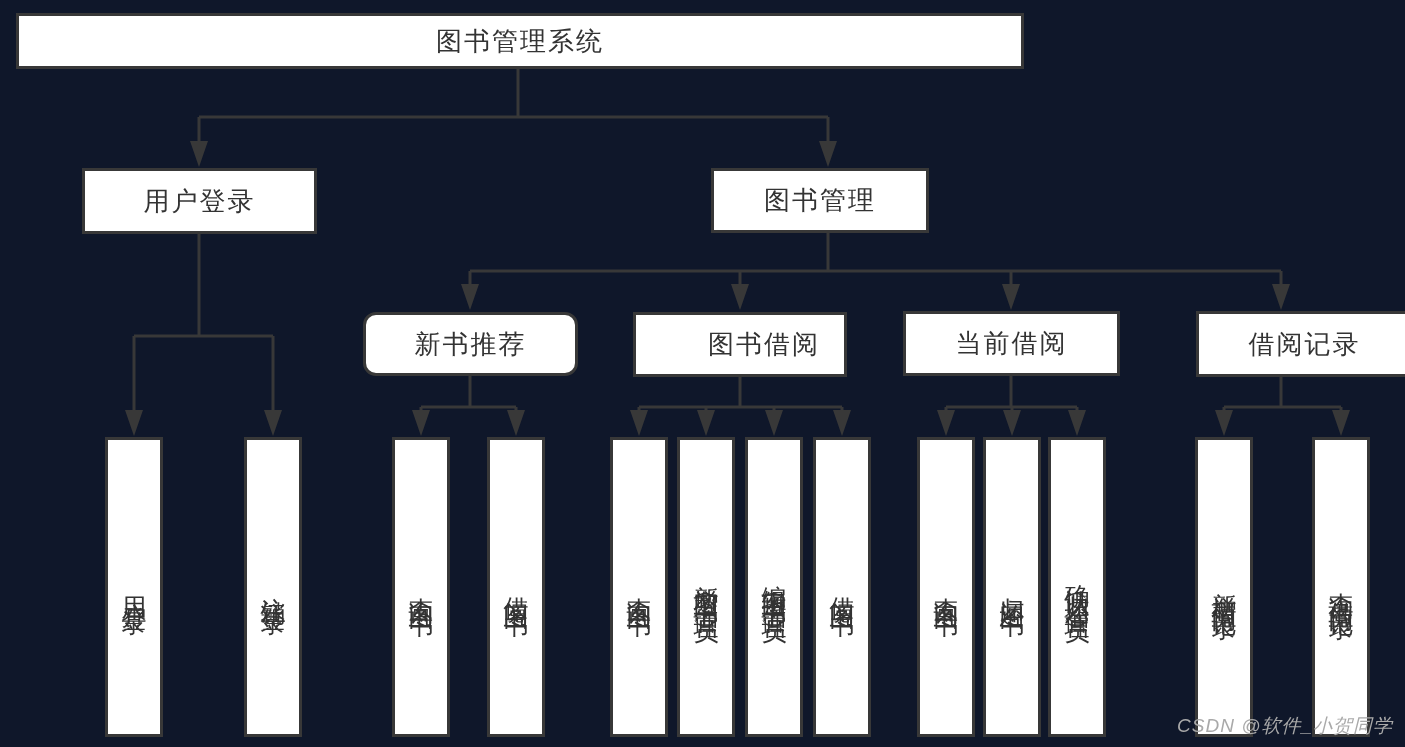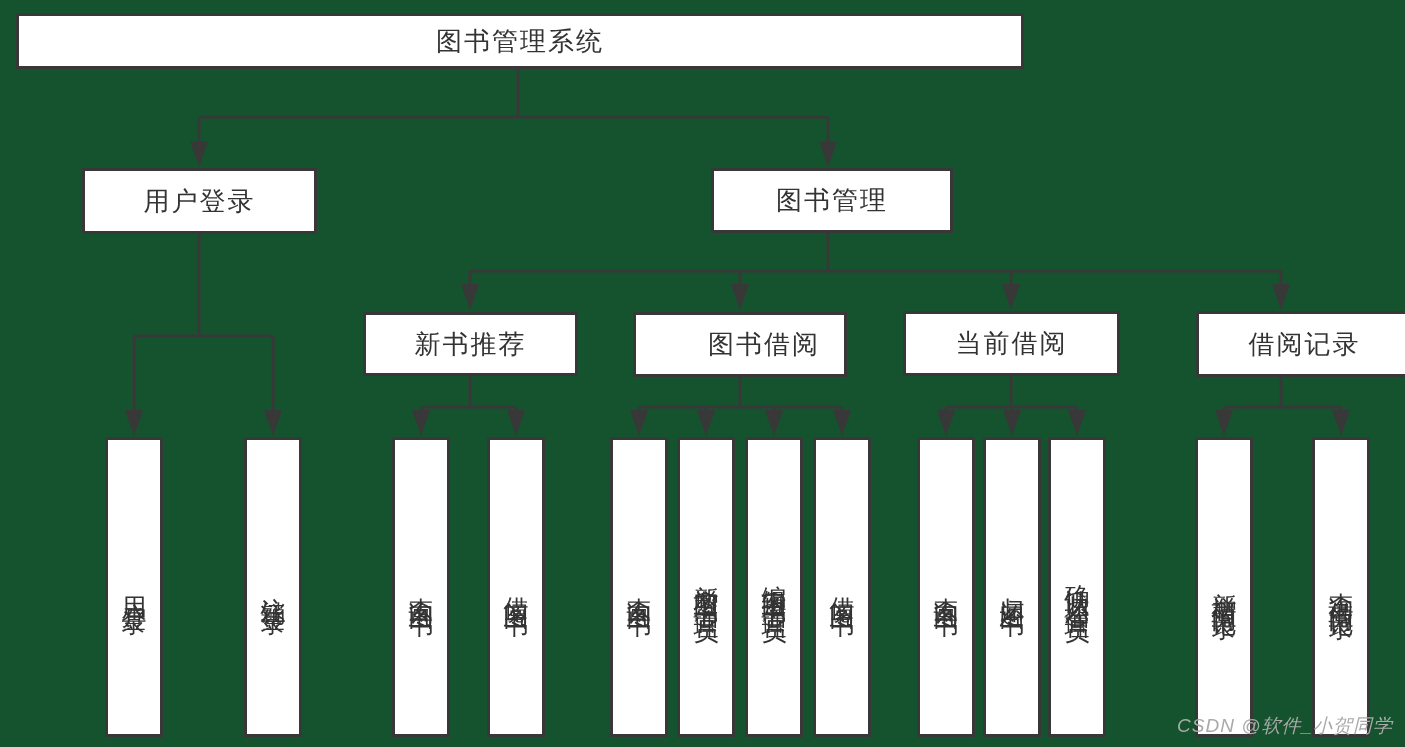--- a/index.html
+++ b/index.html
@@ -1,20 +1,20 @@
 <!DOCTYPE html>
 <html><head>
 <meta charset="utf-8">
 <style>
   html, body { margin: 0; padding: 0; background: #ffffff; }
   .stage {
     position: relative;
     width: 1405px;
     height: 747px;
-    background: #14532d;
+    background: #0f172a;
     font-family: "Liberation Sans", "DejaVu Sans", sans-serif;
     overflow: hidden;
   }
   .wires {
     position: absolute;
     left: 0; top: 0;
     width: 1405px; height: 747px;
     pointer-events: none;
   }
   .box {
@@ -77,23 +77,23 @@
              M937,410 h18 L946,436 Z
              M1003,410 h18 L1012,436 Z
              M1068,410 h18 L1077,436 Z
              M1215,410 h18 L1224,436 Z
              M1332,410 h18 L1341,436 Z"></path>
   </svg>
 
   <div class="box h" style="left:16px; top:13px; width:1008px; height:56px;">图书管理系统</div>
 
   <div class="box h" style="left:82px; top:168px; width:235px; height:66px;">用户登录</div>
-  <div class="box h" style="left:711px; top:168px; width:242px; height:65px;">图书管理</div>
+  <div class="box h" style="left:711px; top:168px; width:218px; height:65px;">图书管理</div>
 
-  <div class="box h" style="left:363px; top:312px; width:215px; height:64px;">新书推荐</div>
+  <div class="box h" style="left:363px; top:312px; width:215px; height:64px;border-radius:13px;">新书推荐</div>
   <div class="box h" style="left:633px; top:312px; width:214px; height:65px;padding-left:48px;">图书借阅</div>
   <div class="box h" style="left:903px; top:311px; width:217px; height:65px;">当前借阅</div>
   <div class="box h" style="left:1173px; top:311px; width:217px; height:66px;margin-left:23px;">借阅记录</div>
 
   <div class="box v" style="left:105px; top:437px; width:58px; height:300px;">用户登录</div>
   <div class="box v" style="left:244px; top:437px; width:58px; height:300px;">注销登录</div>
 
   <div class="box v" style="left:392px; top:437px; width:58px; height:300px;">查询图书</div>
   <div class="box v" style="left:487px; top:437px; width:58px; height:300px;">借阅图书</div>
 

